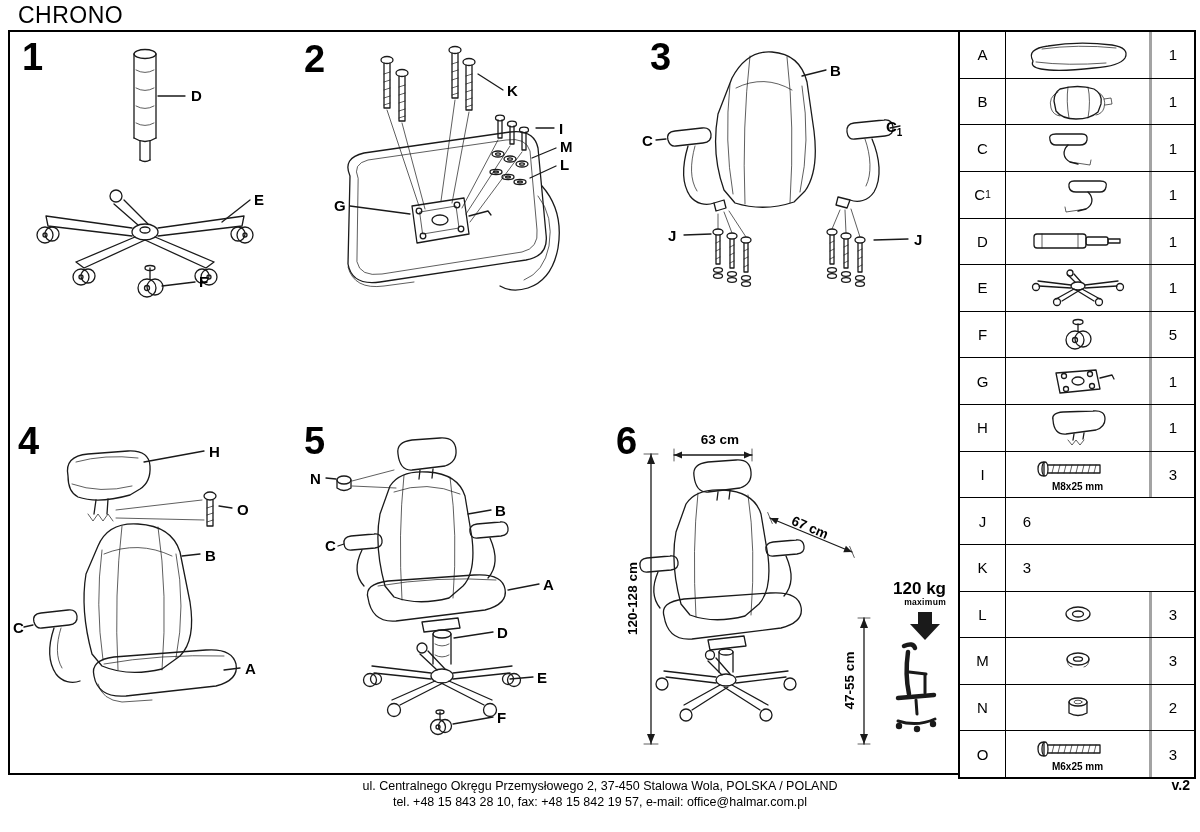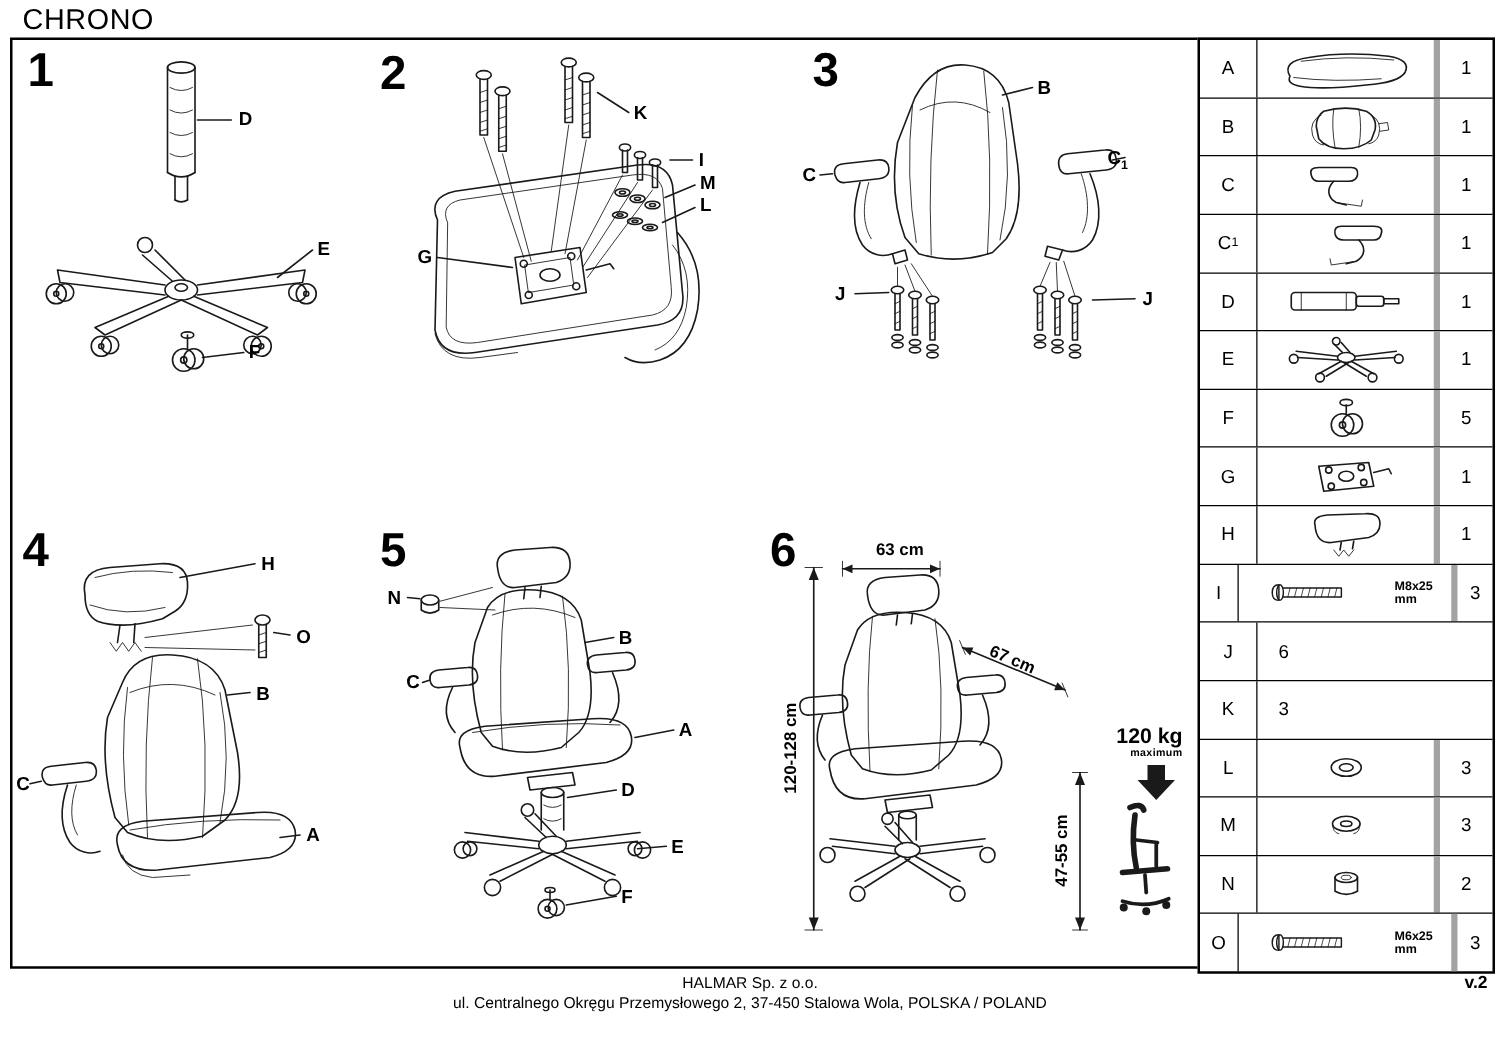--- a/index.html
+++ b/index.html
@@ -23,21 +23,21 @@
   svg .fillb { fill:#1a1a1a; stroke:none; }
   svg .bold5 { stroke-width:4.5; }
   svg .bold3 { stroke-width:3; }
   
   .parts-table { position:absolute; top:-2px; right:-2px; width:238px; height:749px; border:2px solid #000; display:flex; flex-direction:column; background:#fff; }
   .prow { flex:1 1 0; display:flex; border-top:1px solid #000; min-height:0; }
   .prow:first-child { border-top:none; }
   .cell { display:flex; align-items:center; justify-content:center; }
   .cell-letter { width:46px; border-right:1px solid #000; font-size:15px; }
   .cell-letter sub { font-size:10px; }
-  .cell-icon { flex:1; border-right:5px solid #a3a3a3; flex-direction:row; }
+  .cell-icon { flex:1; border-right:3px solid #a3a3a3; flex-direction:column; }
   .cell-qty { width:42px; font-size:15px; }
   .spec { font-size:10px; font-weight:bold; line-height:1; margin-top:1px; }
   .footer { position:absolute; left:0; top:779px; width:1200px; text-align:center; font-size:12.5px; line-height:15.5px; }
   .version { position:absolute; right:10px; top:777px; font-size:14px; font-weight:bold; }
 </style>
 </head>
 <body>
 
 <div class="page">
 
@@ -647,19 +647,19 @@
           </svg>
           <div class="spec">M6x25 mm</div>
         </div>
         <div class="cell cell-qty">3</div>
       </div>
 
     </div>
   </div>
 
   <div class="footer">
-    <div>HALMAR Sp. z o.o.</div>
     <div>ul. Centralnego Okręgu Przemysłowego 2, 37-450 Stalowa Wola, POLSKA / POLAND</div>
+    <div>tel. +48 15 843 28 10, fax: +48 15 842 19 57, e-mail: office@halmar.com.pl</div>
   </div>
 
   <div class="version">v.2</div>
 
 </div>
 
 </body></html>

